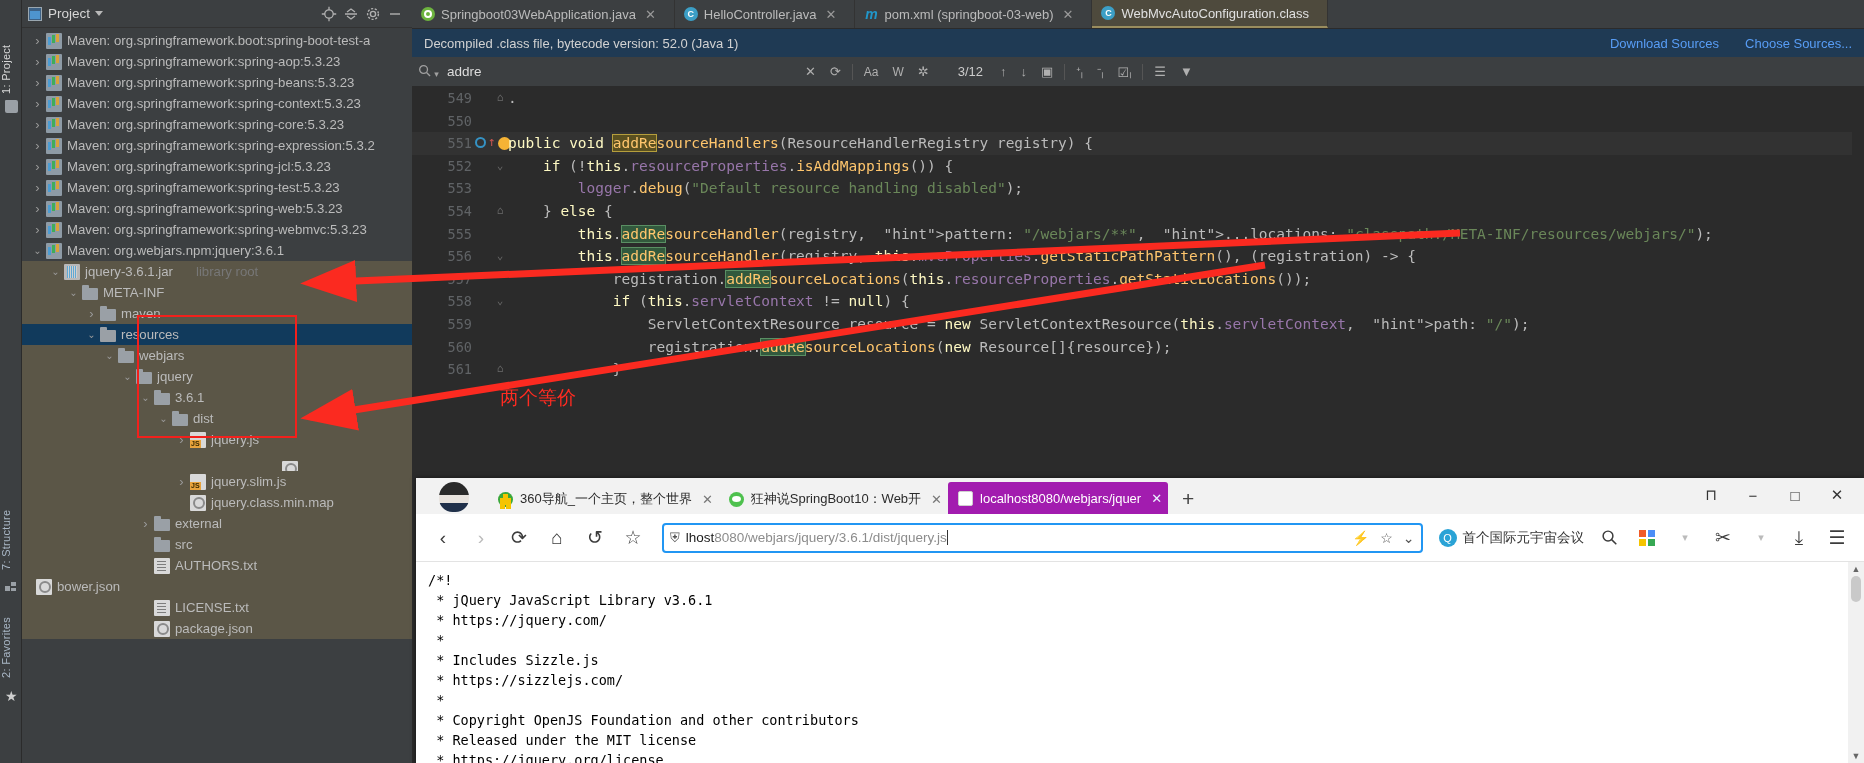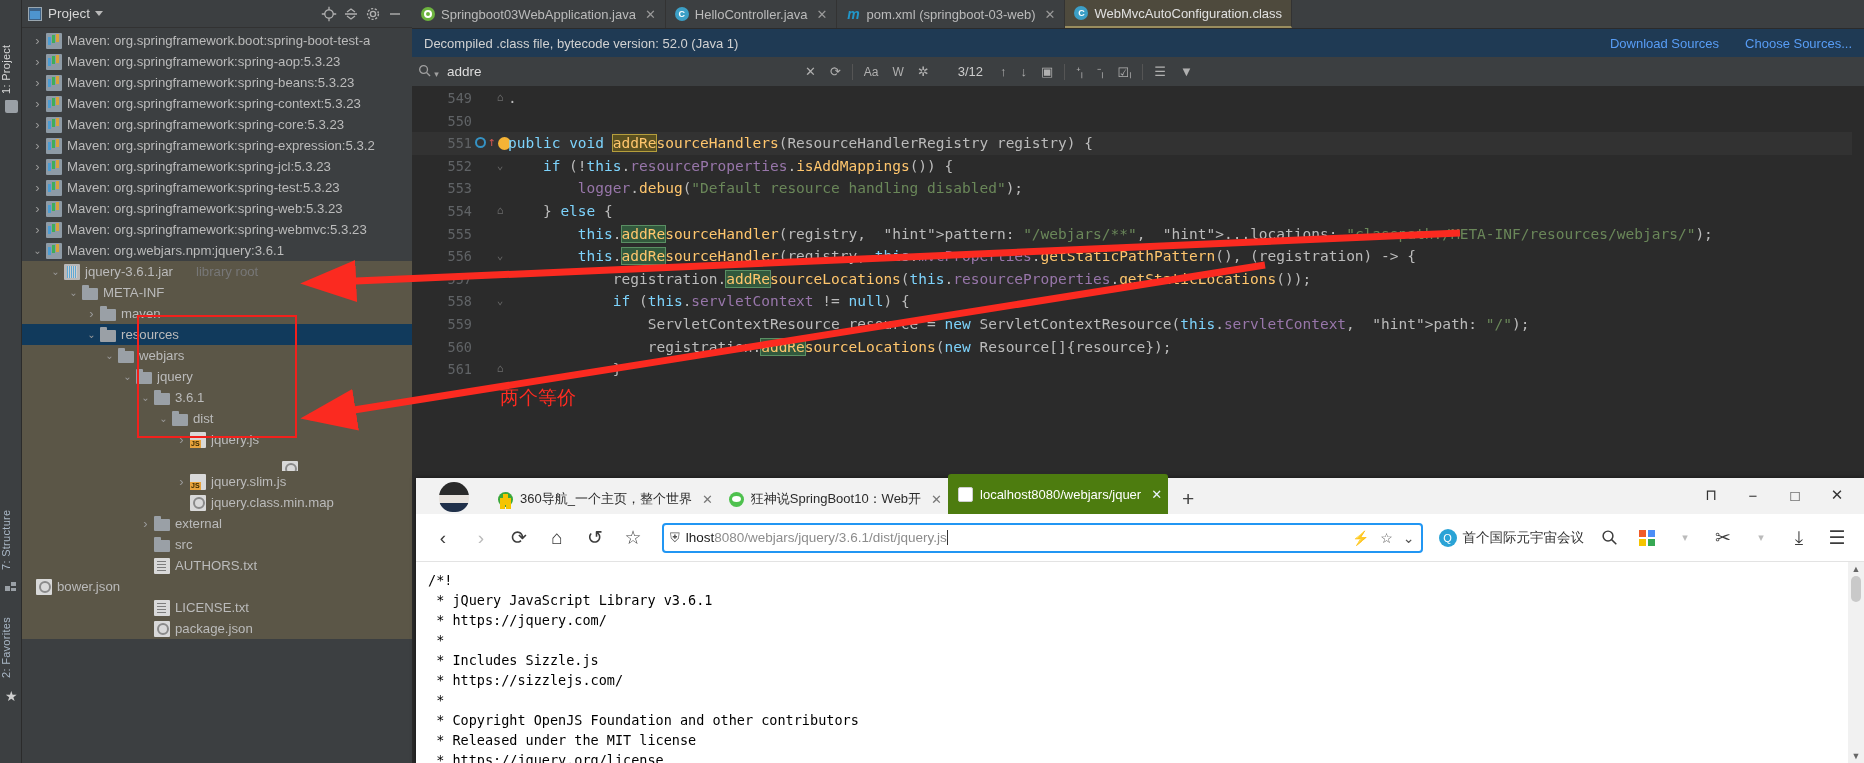--- a/index.html
+++ b/index.html
@@ -82,21 +82,21 @@
   .ico-txt{background:#d9d9d9;border-radius:1px;}
   .ico-txt:after{content:"";position:absolute;left:3px;top:3px;width:9px;height:1px;background:#7d7d7d;box-shadow:0 3px 0 #7d7d7d,0 6px 0 #7d7d7d,0 9px 0 #7d7d7d;}
 
   .redbox {
     position:absolute; border:2px solid #f3201c; pointer-events:none;
   }
 
   
   .editor { position:absolute; left:412px; top:0; right:0; bottom:0; background:#2b2b2b; }
   .tabbar { height:29px; background:#3c3f41; display:flex; align-items:stretch; border-bottom:1px solid #2b2b2b; }
-  .etab { display:flex; align-items:center; padding:0 9px 0 9px; font-size:13px; color:#bbbbbb; border-right:1px solid #333; position:relative;}
+  .etab { display:flex; align-items:center; padding:0 18px 0 9px; font-size:13px; color:#bbbbbb; border-right:1px solid #333; position:relative;}
   .etab .tico { width:14px;height:14px;margin-right:6px;flex:0 0 14px;position:relative;border-radius:50%; }
   .etab .x { margin-left:9px; color:#9a9a9a; font-size:13px; }
   .etab.active { background:#4e4a3d; color:#e0e0e0; border-bottom:2px solid #9a8d5e; }
   .tico.spring{background:#6db33f;}
   .tico.spring:after{content:"";position:absolute;inset:3px;border:2px solid #fff;border-radius:50%;}
   .tico.c{background:#3c9fc6;}
   .tico.c:after{content:"C";position:absolute;inset:0;color:#fff;font-size:9px;line-height:14px;text-align:center;font-weight:bold;}
   .tico.m{background:transparent;color:#2196c9;font-style:italic;font-weight:bold;font-size:14px;line-height:14px;text-align:center;}
 
   .notifbar {
@@ -121,21 +121,21 @@
     position:relative; background:#2b2b2b; height:calc(763px - 29px - 28px - 30px);
     font-family:"DejaVu Sans Mono","Liberation Mono",monospace; font-size:14.5px;
     overflow:hidden;
   }
   .cl { position:relative; height:22.6px; white-space:pre; line-height:22.6px; }
   .gut { position:absolute; left:0; top:0; width:60px; text-align:right; color:#606366; font-size:13.5px; }
   .fold { position:absolute; left:82px; top:0; width:12px; color:#6a6a6a; font-size:11px; text-align:center;}
   .ctext { position:absolute; left:96px; top:0; }
   .cl.hl { background:#323232; }
 
-  .k{color:#7dd3fc;} .s{color:#6a8759;} .f{color:#9876aa;} .m{color:#ffc66d;}
+  .k{color:#fef9c3;} .s{color:#6a8759;} .f{color:#9876aa;} .m{color:#ffc66d;}
   .hit{background:#32593d; outline:1px solid #5a8f63;}
   .hit-cur{background:#5a5020; outline:1px solid #b59e3c;}
   .bulb{position:absolute;left:86px;top:5px;width:13px;height:13px;border-radius:50%;background:#f5b335;}
   .ovr{position:absolute;left:63px;width:11px;height:11px;}
   .ovr .circ{position:absolute;left:0;top:0;width:11px;height:11px;border:2px solid #3592c4;border-radius:50%;}
   .ovr .up{position:absolute;left:13px;top:-2px;color:#c75450;font-size:13px;line-height:13px;}
 
   .cn-anno{position:absolute;color:#ff2b21;font-family:"DejaVu Sans",sans-serif;font-size:19px;font-weight:500;}
 
   
@@ -163,21 +163,21 @@
     display:flex;align-items:center;height:30px;padding:0 6px 0 10px;font-size:13px;color:#2b2b2b;
     max-width:250px; white-space:nowrap;
   }
   .b-tab .fav{width:15px;height:15px;border-radius:50%;margin-right:7px;flex:0 0 15px;position:relative;}
   .fav.f360{background:#3aa83a;}
   .fav.f360:after{content:"";position:absolute;left:5px;top:2px;width:5px;height:11px;background:#f5c400;box-shadow:-3px 4px 0 #f5c400,3px 4px 0 #f5c400;}
   .fav.wechat{background:#4ec14e;}
   .fav.wechat:after{content:"";position:absolute;left:3px;top:4px;width:9px;height:6px;border-radius:50%;background:#fff;}
   .fav.doc{background:#ffffff;border:1px solid #cfcfcf;border-radius:2px;}
   .b-tab .bx{margin-left:10px;color:#777;font-size:13px;}
-  .b-tab.active{background:#4d7c0f;color:#ffffff;height:40px;border-radius:3px 3px 0 0;}
+  .b-tab.active{background:#a21caf;color:#ffffff;height:32px;border-radius:3px 3px 0 0;}
   .b-tab.active .bx{color:#eaf4ff;}
   .b-newtab{font-size:21px;color:#444;margin-left:14px;margin-bottom:3px;}
   .b-wincontrols{position:absolute;right:6px;top:2px;display:flex;align-items:center;gap:0;}
   .b-wc{width:42px;height:30px;display:flex;align-items:center;justify-content:center;color:#333;font-size:15px;}
 
   .b-toolbar{height:48px;background:#ffffff;display:flex;align-items:center;padding:0 10px;gap:4px;border-bottom:1px solid #e3e3e3;}
   .tb-ic{width:34px;height:34px;display:flex;align-items:center;justify-content:center;color:#3c3c3c;font-size:19px;}
   .tb-ic.dim{color:#bbbbbb;}
   .urlbar{
     flex:1; height:30px; border:2px solid #2196f3; border-radius:4px; display:flex; align-items:center;

